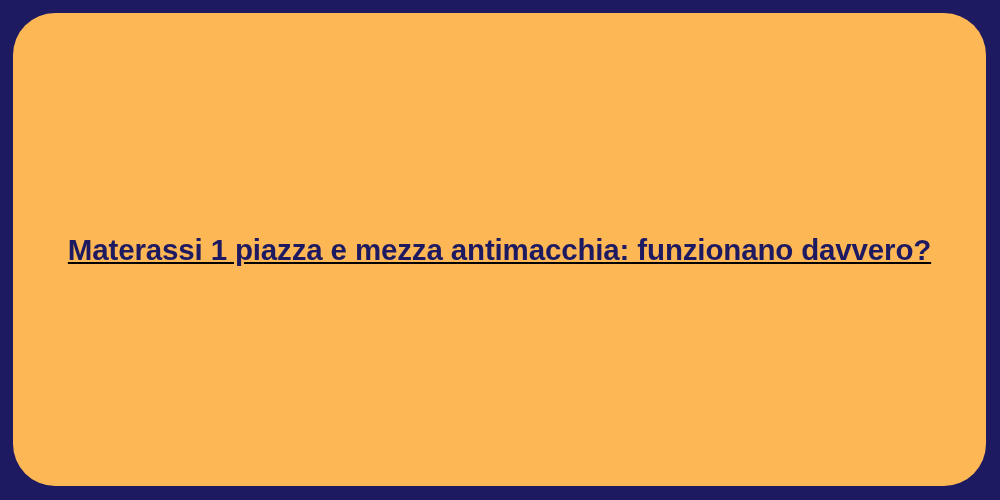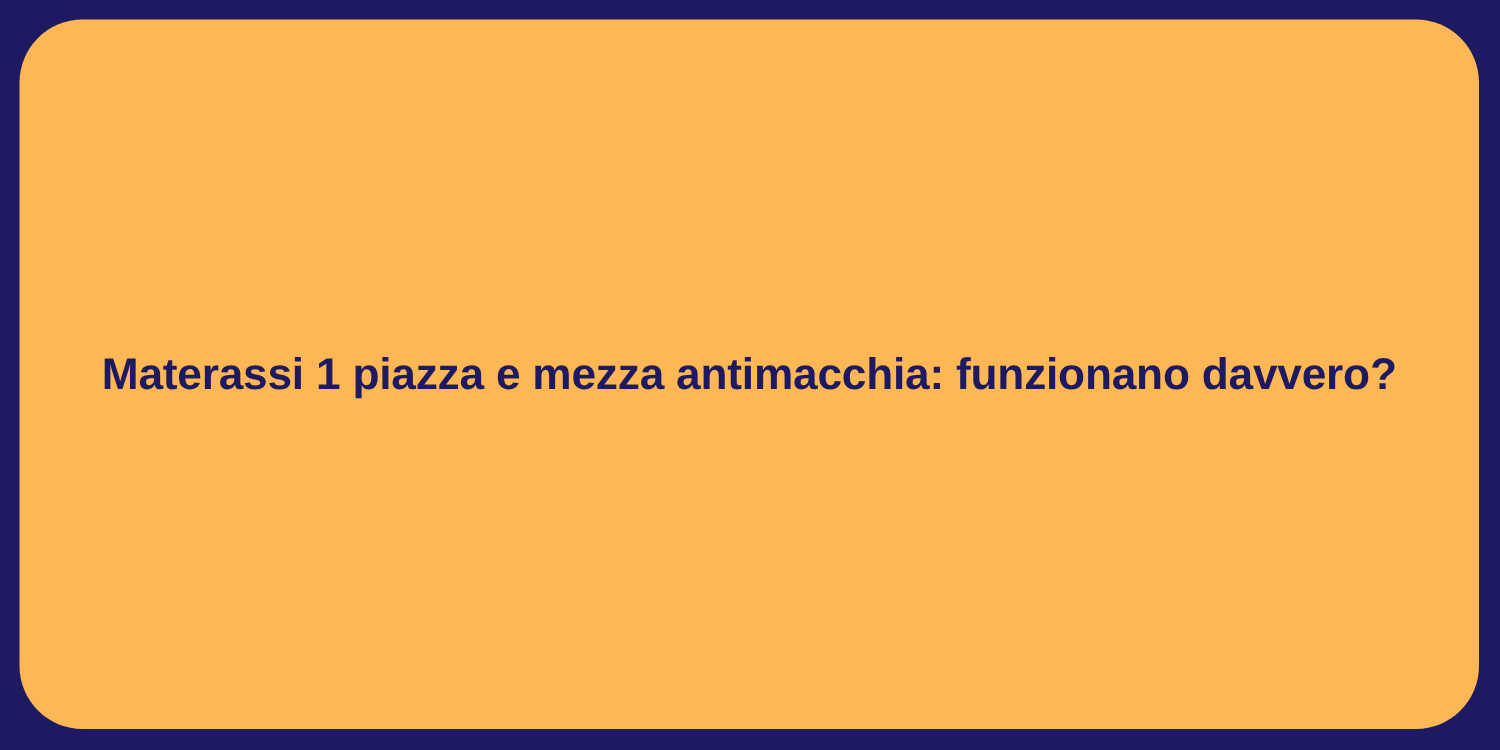--- a/index.html
+++ b/index.html
@@ -30,20 +30,21 @@
     top: 13px;
     width: 973px;
     height: 473px;
     box-sizing: border-box;
     background: #fdb754;
     border-radius: 42px;
     display: flex;
     align-items: center;
     justify-content: center;
     padding: 0 28px;
+    text-decoration: underline;
   }
 
   #headline {
     margin: 0;
     width: 100%;
     text-align: center;
     color: #1e1a62;
     font-family: "Liberation Sans", "DejaVu Sans", sans-serif;
     font-size: 29.5px;
     font-weight: 700;

